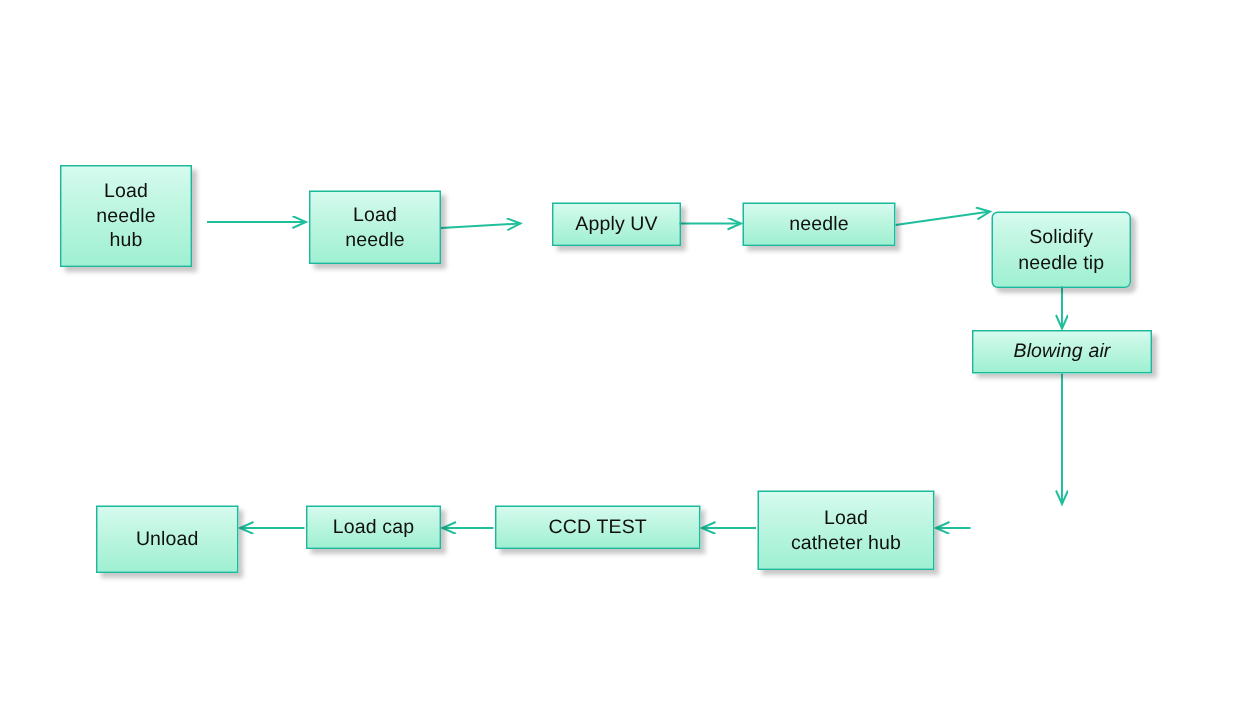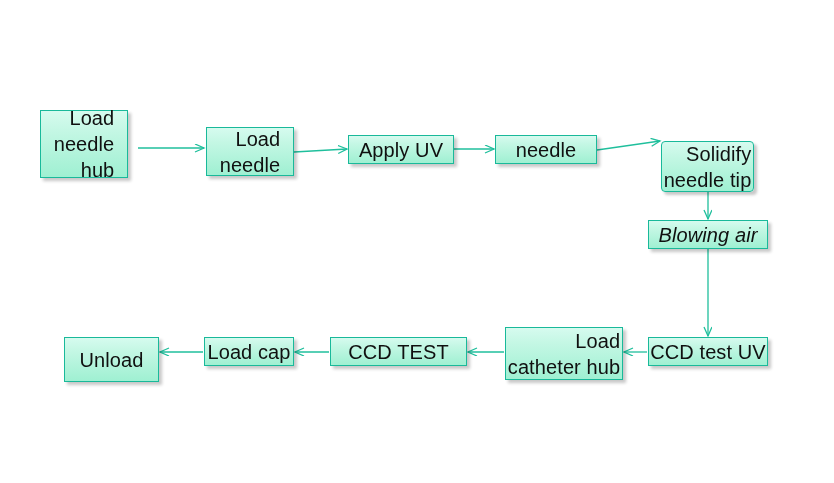--- a/index.html
+++ b/index.html
@@ -26,23 +26,23 @@
   }
   .node {
     position: absolute;
     box-sizing: border-box;
     border: 1px solid #19b99a;
     background: linear-gradient(to bottom, #d6fbef 0%, #c4f7e4 30%, #9ff0d2 100%);
     box-shadow: 3px 3px 3px rgba(0,0,0,0.22);
     display: flex;
     align-items: center;
     justify-content: center;
-    text-align: right;
+    text-align: center;
     color: #101010;
-    font-size: 20px;
+    font-size: 13px;
     line-height: 1.30;
     font-family: "Liberation Sans", sans-serif;
     white-space: pre-line;
     letter-spacing: 0.1px;
   }
   .node.rounded {
     border-radius: 4px;
   }
 </style>
 </head>
@@ -78,30 +78,29 @@
     <line x1="203" y1="352" x2="160" y2="352" stroke="#1fbf9c" stroke-width="1.3" marker-end="url(#ah)"></line>
   </svg>
 
   <div class="node" id="n-load-needle-hub" style="left: 40px; top: 110px; width: 88px; height: 68px;">Load
 needle
 hub</div>
 
   <div class="node" id="n-load-needle" style="left: 206px; top: 127px; width: 88px; height: 49px;">Load
 needle</div>
 
-  <div class="node" id="n-apply-uv" style="left: 348px; top: 135px; width: 106px; height: 29px;">Apply UV</div>
+  <div class="node" id="n-apply-uv" style="left: 368px; top: 135px; width: 86px; height: 29px;">Apply UV</div>
 
   <div class="node" id="n-curing" style="left: 495px; top: 135px; width: 102px; height: 29px;">needle</div>
 
   <div class="node rounded" id="n-solidify-needle-tip" style="left: 661px; top: 114px; width: 93px; height: 51px; margin-top: 27px;">Solidify
 needle tip</div>
 
   <div class="node" id="n-blowing-air" style="left: 648px; top: 220px; width: 120px; height: 29px; font-style: italic;">Blowing air</div>
 
-  <div class="node" id="n-ccd-test-uv" style="left: 648px; top: 337px; width: 120px; height: 29px;">CCD test UV</div>
 
   <div class="node" id="n-load-catheter-hub" style="left: 505px; top: 327px; width: 118px; height: 53px;">Load
 catheter hub</div>
 
   <div class="node" id="n-ccd-test" style="left: 330px; top: 337px; width: 137px; height: 29px;">CCD TEST</div>
 
   <div class="node" id="n-load-cap" style="left: 204px; top: 337px; width: 90px; height: 29px;">Load cap</div>
 
   <div class="node" id="n-unload" style="left: 64px; top: 337px; width: 95px; height: 45px;">Unload</div>
 

